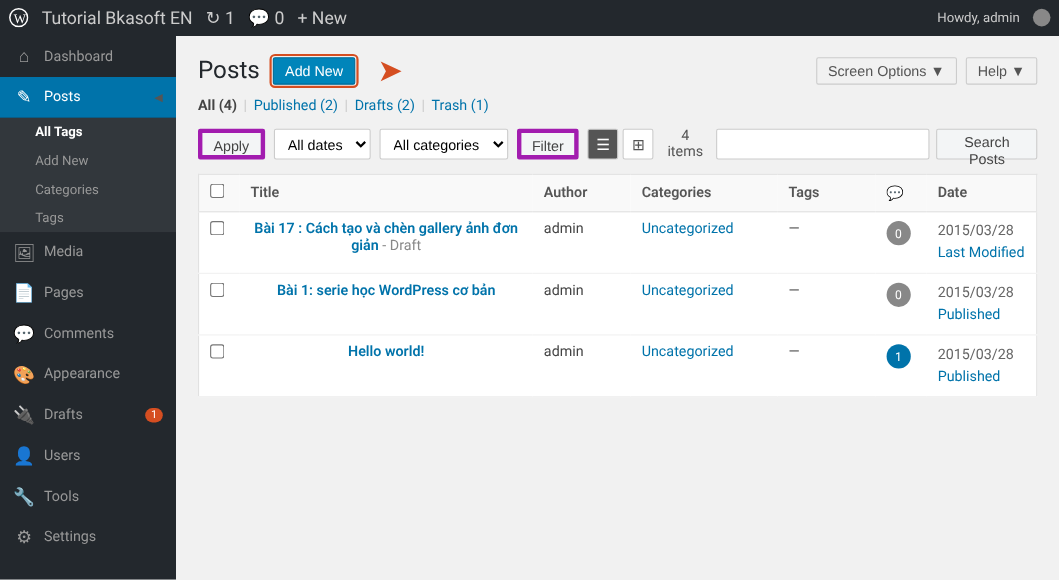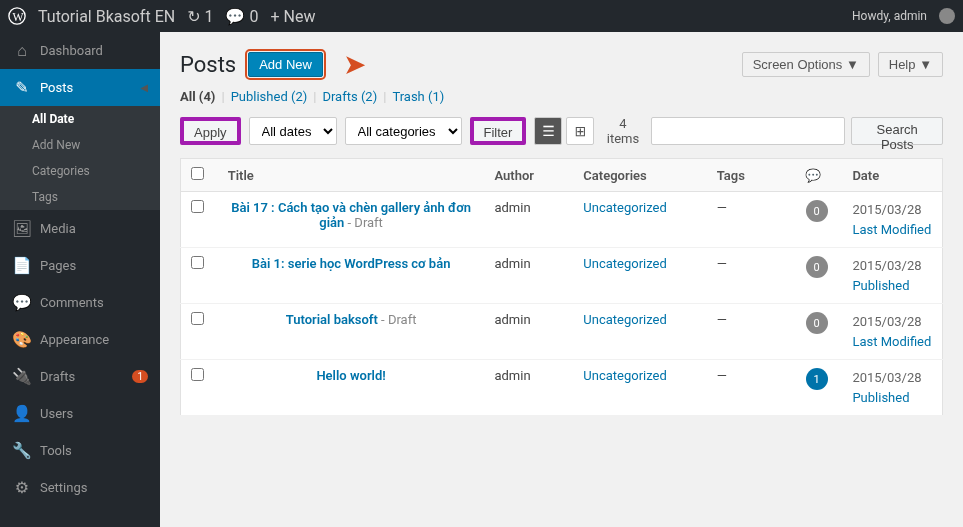--- a/index.html
+++ b/index.html
@@ -274,21 +274,21 @@
       <span class="menu-icon">⌂</span>
       <span class="menu-label">Dashboard</span>
     </div>
 
     <div class="menu-item active">
       <span class="menu-icon">✎</span>
       <span class="menu-label">Posts</span>
       <span class="arrow">◀</span>
     </div>
     <div class="submenu">
-      <div class="sub-item active">All Date</div>
+      <div class="sub-item active">All Tags</div>
       <div class="sub-item">Add New</div>
       <div class="sub-item">Categories</div>
       <div class="sub-item">Tags</div>
     </div>
 
     <div class="menu-item">
       <span class="menu-icon">🖼</span>
       <span class="menu-label">Media</span>
     </div>
 
@@ -443,54 +443,34 @@
           </td>
           <td class="tags-col">—</td>
           <td class="comments-col">
             <span class="comment-count">0</span>
           </td>
           <td class="date-col date-cell">
             2015/03/28<br><span class="date-published">Published</span>
           </td>
         </tr>
 
+
         <tr>
           <td class="cb-col">
             <input type="checkbox" style="">
           </td>
           <td class="title-col">
-            <a href="#" class="post-title-link">Tutorial baksoft</a>
-            <span class="draft-label"> - Draft</span>
+            <a href="#" class="post-title-link">Hello world!</a>
           </td>
           <td class="author-col">admin</td>
           <td class="categories-col">
             <a href="#" class="category-link">Uncategorized</a>
           </td>
           <td class="tags-col">—</td>
           <td class="comments-col">
-            <span class="comment-count">0</span>
-          </td>
-          <td class="date-col date-cell">
-            2015/03/28<br><span class="date-modified">Last Modified</span>
-          </td>
-        </tr>
-
-        <tr>
-          <td class="cb-col">
-            <input type="checkbox" style="">
-          </td>
-          <td class="title-col">
-            <a href="#" class="post-title-link">Hello world!</a>
-          </td>
-          <td class="author-col">admin</td>
-          <td class="categories-col">
-            <a href="#" class="category-link">Uncategorized</a>
-          </td>
-          <td class="tags-col">—</td>
-          <td class="comments-col">
             <span class="comment-count has-comments">1</span>
           </td>
           <td class="date-col date-cell">
             2015/03/28<br><span class="date-published">Published</span>
           </td>
         </tr>
       </tbody>
     </table>
 
   </div>

